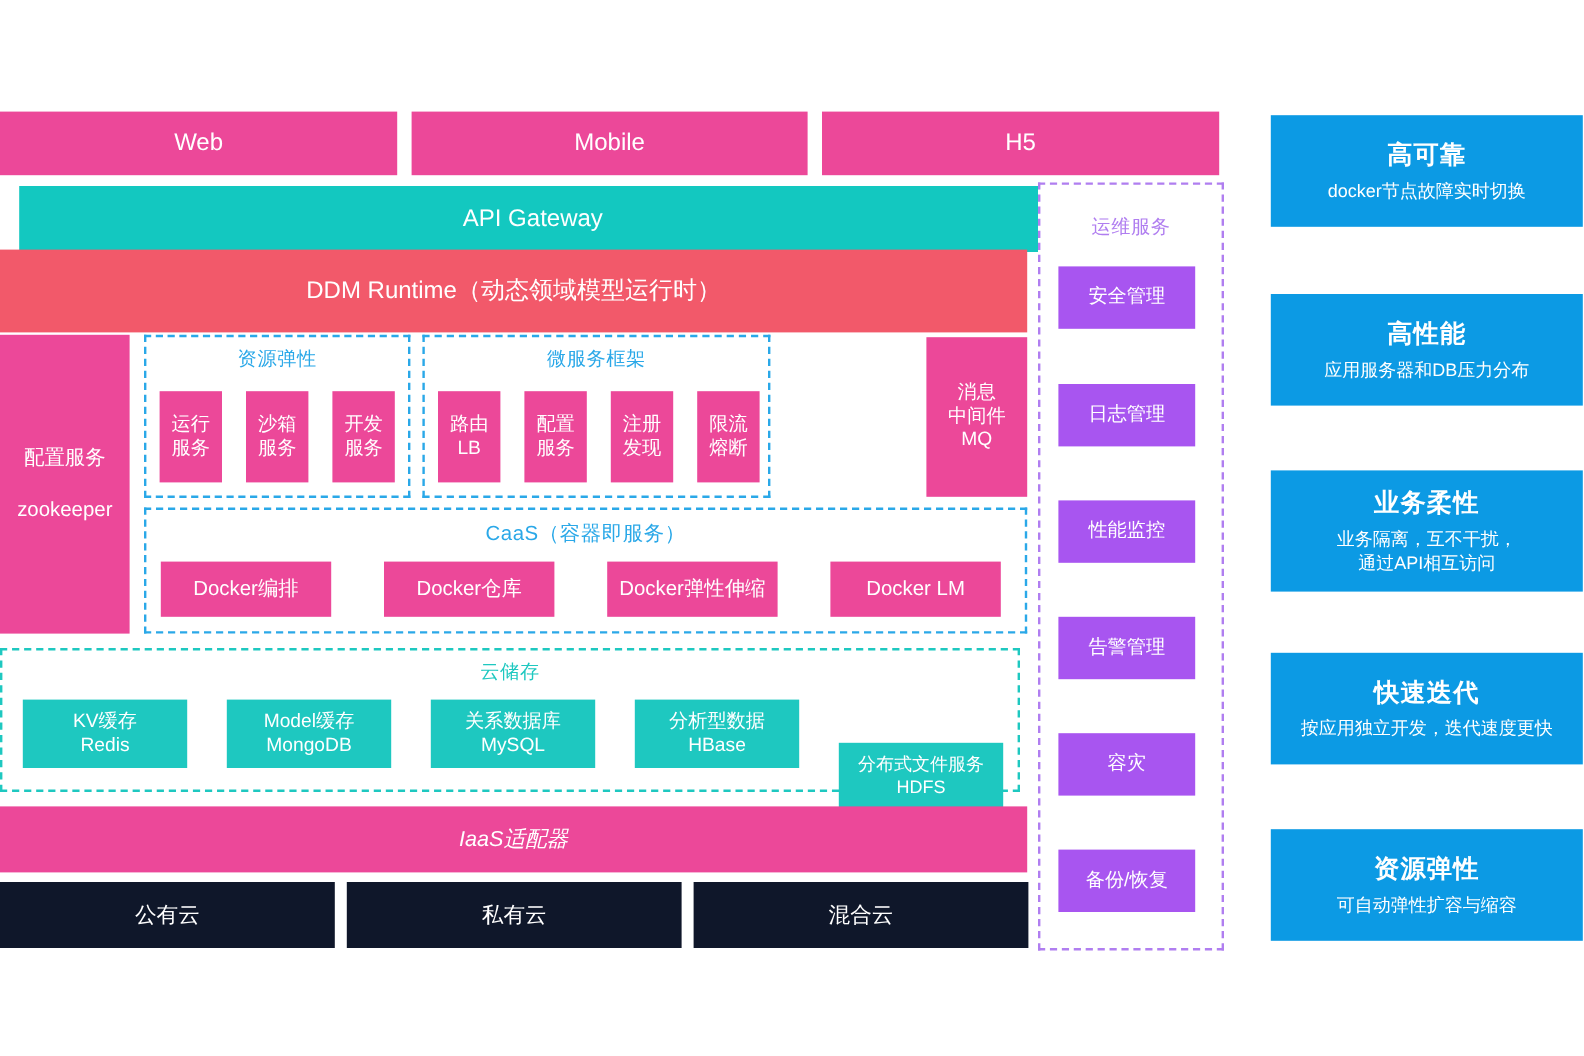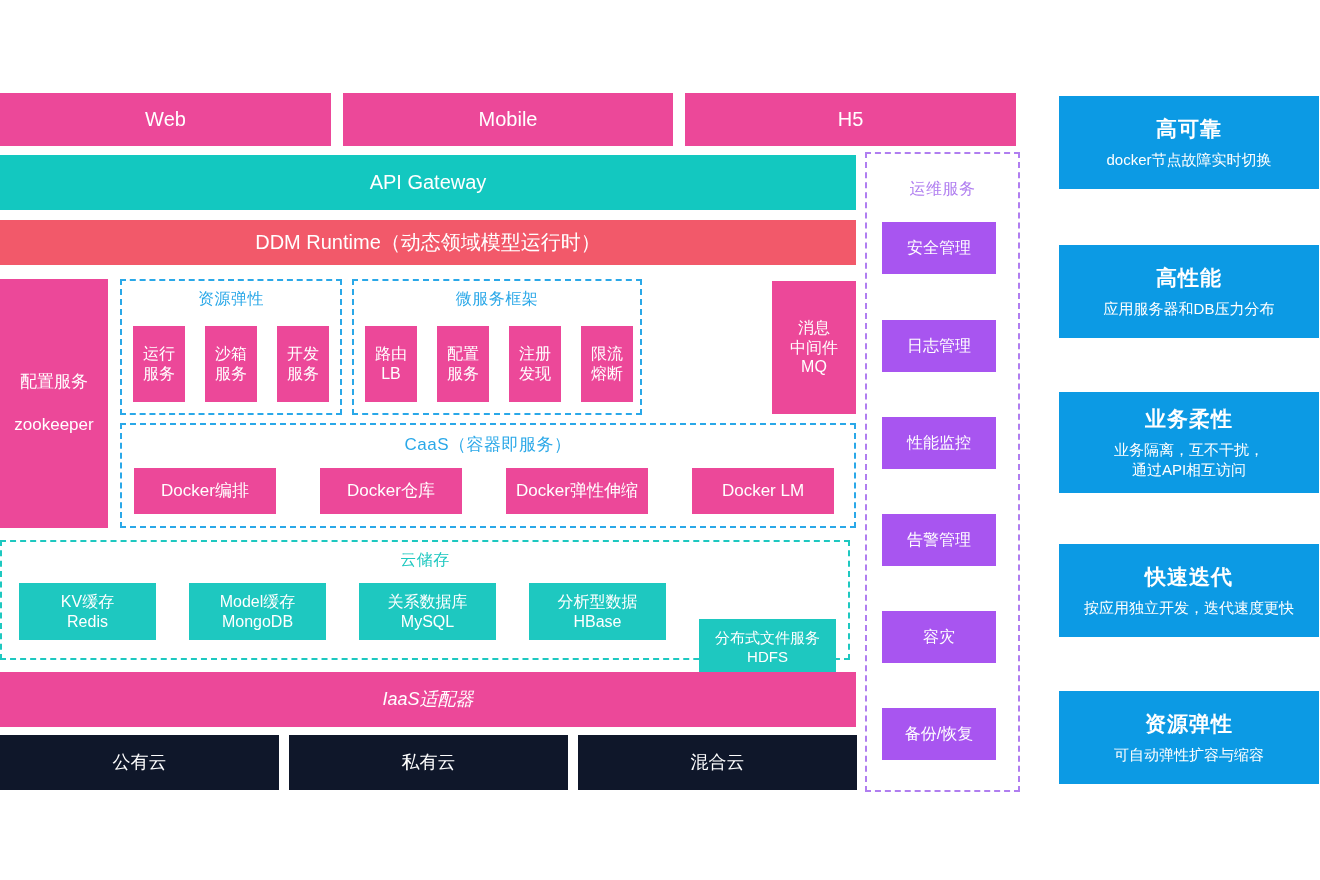--- a/index.html
+++ b/index.html
@@ -69,25 +69,25 @@
   <div class="box blue t20" style="left:0px; top:93px; width:331px; height:53px;">
     <span>Web</span>
   </div>
   <div class="box blue t20" style="left:343px; top:93px; width:330px; height:53px;">
     <span>Mobile</span>
   </div>
   <div class="box blue t20" style="left:685px; top:93px; width:331px; height:53px;">
     <span>H5</span>
   </div>
 
-  <div class="box teal t20" style="left:0px; top:155px; width:856px; height:55px;">
+  <div class="box teal t20" style="left:16px; top:155px; width:856px; height:55px;">
     <span>API Gateway</span>
   </div>
 
-  <div class="box red t20" style="left:0px; top:220px; width:856px; height:45px;text-align:right;">
+  <div class="box red t20" style="left:0px; top:208px; width:856px; height:69px;text-align:right;">
     <span>DDM Runtime（动态领域模型运行时）</span>
   </div>
 
   <div class="box blue" style="left:0px; top:279px; width:108px; height:249px;">
     <span class="t17">配置服务</span>
     <span class="t17" style="margin-top:22px;">zookeeper</span>
   </div>
 
   <div class="group" style="left:120px; top:279px; width:222px; height:136px;">
     <div class="group-title">资源弹性</div>

